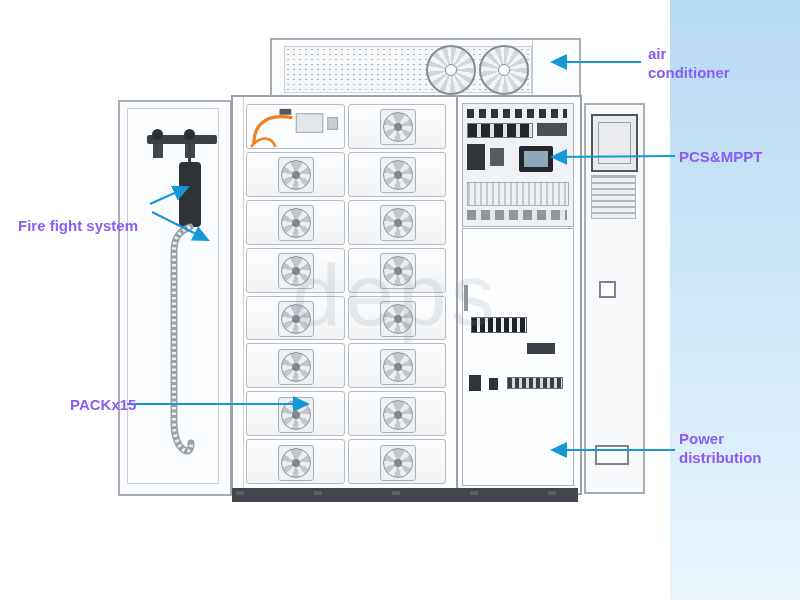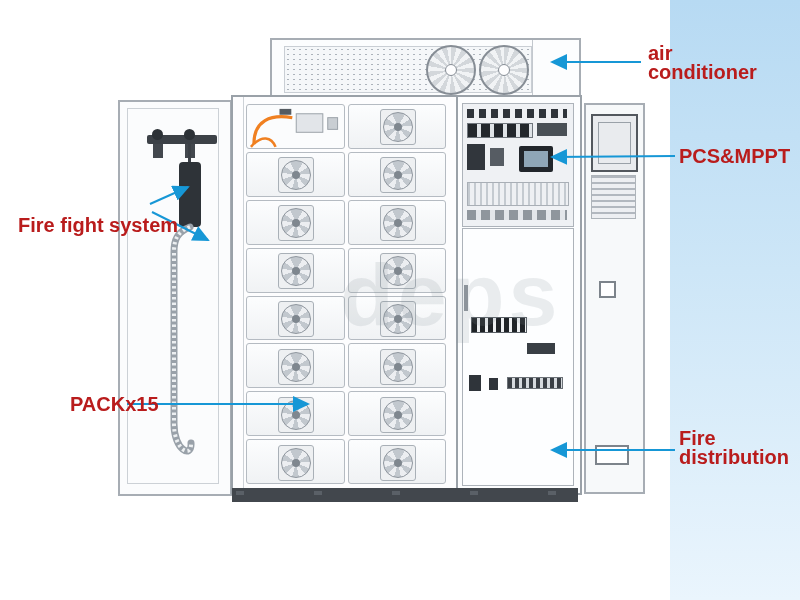--- a/index.html
+++ b/index.html
@@ -87,25 +87,25 @@
     background: repeating-linear-gradient(180deg, #b2b8bf 0 2px, #edeff2 2px 6px); }
   .sp-sq { left: 13px; top: 176px; width: 13px; height: 13px; border: 2px solid #7d848b; background: #fff; }
   .sp-rect { left: 9px; top: 340px; width: 30px; height: 16px; border: 2px solid #7d848b; background: #fff; }
 
   
   .base { left: 232px; top: 488px; width: 346px; height: 14px; background: #42474d; }
   .base::after { content: ""; position: absolute; left: 4px; top: 3px; width: 338px; height: 4px;
     background: repeating-linear-gradient(90deg, #5a6067 0 8px, rgba(0,0,0,0) 8px 78px); }
 
   
-  .watermark { left: 292px; top: 244px; font-size: 88px; font-weight: 700; letter-spacing: 4px;
-    color: rgba(130,140,150,0.16); z-index: 3; user-select: none; margin-left: 48px; }
-
-  
-  .label { color: #b91c1c; font-weight: 700; font-size: 20px; line-height: 19px; z-index: 6; }
+  .watermark { left: 292px; top: 244px; font-size: 88px; font-weight: 400; letter-spacing: 4px;
+    color: rgba(130,140,150,0.16); z-index: 3; user-select: none; }
+
+  
+  .label { color: #8b5cf6; font-weight: 700; font-size: 15px; line-height: 19px; z-index: 6; }
   .lb-air { left: 648px; top: 44px; }
   .lb-pcs { left: 679px; top: 147px; }
   .lb-fire { left: 18px; top: 198px; margin-top: 18px; }
   .lb-pack { left: 70px; top: 395px; }
   .lb-power { left: 679px; top: 429px; }
   .overlay-svg { left: 0; top: 0; pointer-events: none; }
   .hose-svg { z-index: 2; }
   .arrows { z-index: 5; }
   .arrows line { stroke: #1697d6; stroke-width: 2; }
 </style>
@@ -243,17 +243,17 @@
   </svg>
 
   <div class="abs label lb-air">
     <div>air</div>
     <div>conditioner</div>
   </div>
   <div class="abs label lb-pcs">PCS&amp;MPPT</div>
   <div class="abs label lb-fire">Fire fight system</div>
   <div class="abs label lb-pack">PACKx15</div>
   <div class="abs label lb-power">
-    <div>Fire</div>
+    <div>Power</div>
     <div>distribution</div>
   </div>
 
 </div>
 
 </body></html>

